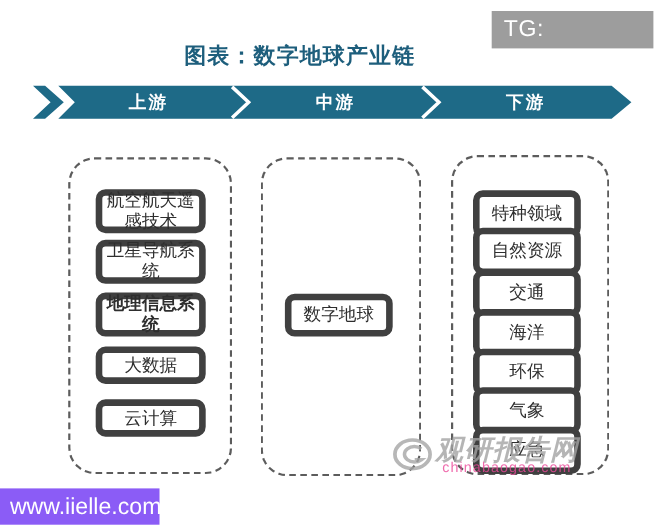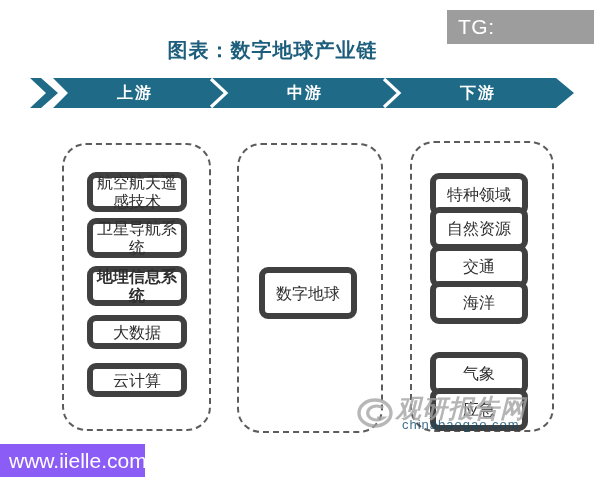--- a/index.html
+++ b/index.html
@@ -35,30 +35,30 @@
   .group-down{left:410px;top:141px;width:140px;height:287px;}
   
   .node{
     position:absolute;display:flex;align-items:center;justify-content:center;
     text-align:center;background:#ffffff;border:6px solid #404040;border-radius:9px;
     font-size:16px;color:#2e2e2e;line-height:19px;padding:0 2px;box-sizing:border-box;
   }
   .up-n{left:87px;width:100px;}
   .n-u0{top:172px;height:40px;} .n-u1{top:218px;height:40px;} .n-u2{top:266px;height:40px;font-weight:bold;}
   .n-u3{top:315px;height:34px;} .n-u4{top:363px;height:34px;}
-  .n-mid{left:259px;top:267px;width:98px;height:52px;}
+  .n-mid{left:259px;top:267px;width:98px;height:39px;}
   .down-n{left:430px;width:98px;height:43px;}
   .n-d0{top:173px;} .n-d1{top:207px;} .n-d2{top:245px;} .n-d3{top:281px;}
   .n-d4{top:317px;} .n-d5{top:352px;} .n-d6{top:388px;}
   
   .watermark{position:absolute;left:350px;top:390px;width:200px;height:46px;opacity:0.8;z-index:5;}
   .wm-logo{position:absolute;left:6px;top:7px;}
   .wm-name{position:absolute;left:46px;top:2px;font-size:25px;font-weight:bold;
     color:#a3a3a3;letter-spacing:1px;white-space:nowrap;font-style:italic;}
-  .wm-domain{position:absolute;left:52px;top:27px;font-size:13px;color:#0c4a6e;
+  .wm-domain{position:absolute;left:52px;top:27px;font-size:13px;color:#ec4899;
     letter-spacing:1px;white-space:nowrap;}
 </style>
 </head>
 <body>
 
 <div class="canvas">
 
   <div class="gray-badge tg-badge">TG: MYYJJPP</div>
 
   <div class="chart-title">图表：数字地球产业链</div>
@@ -82,20 +82,21 @@
   <div class="node up-n n-u2">地理信息系统</div>
   <div class="node up-n n-u3">大数据</div>
   <div class="node up-n n-u4">云计算</div>
 
   <div class="node n-mid">数字地球</div>
 
   <div class="node down-n n-d0">特种领域</div>
   <div class="node down-n n-d1">自然资源</div>
   <div class="node down-n n-d2">交通</div>
   <div class="node down-n n-d3">海洋</div>
+  <div class="node down-n n-d4">环保</div>
   <div class="node down-n n-d5">气象</div>
   <div class="node down-n n-d6">应急</div>
 
   <div class="watermark">
     <svg class="wm-logo" width="38" height="32" viewBox="0 0 38 32">
       <ellipse cx="19" cy="16" rx="16" ry="13" fill="none" stroke="#a6a6a6" stroke-width="3.4"></ellipse>
       <path d="M 27,11 A 9,7 0 1 0 27,21 L 21,21" fill="none" stroke="#a6a6a6" stroke-width="3.2"></path>
     </svg>
     <div class="wm-name">观研报告网</div>
     <div class="wm-domain">chinabaogao.com</div>

